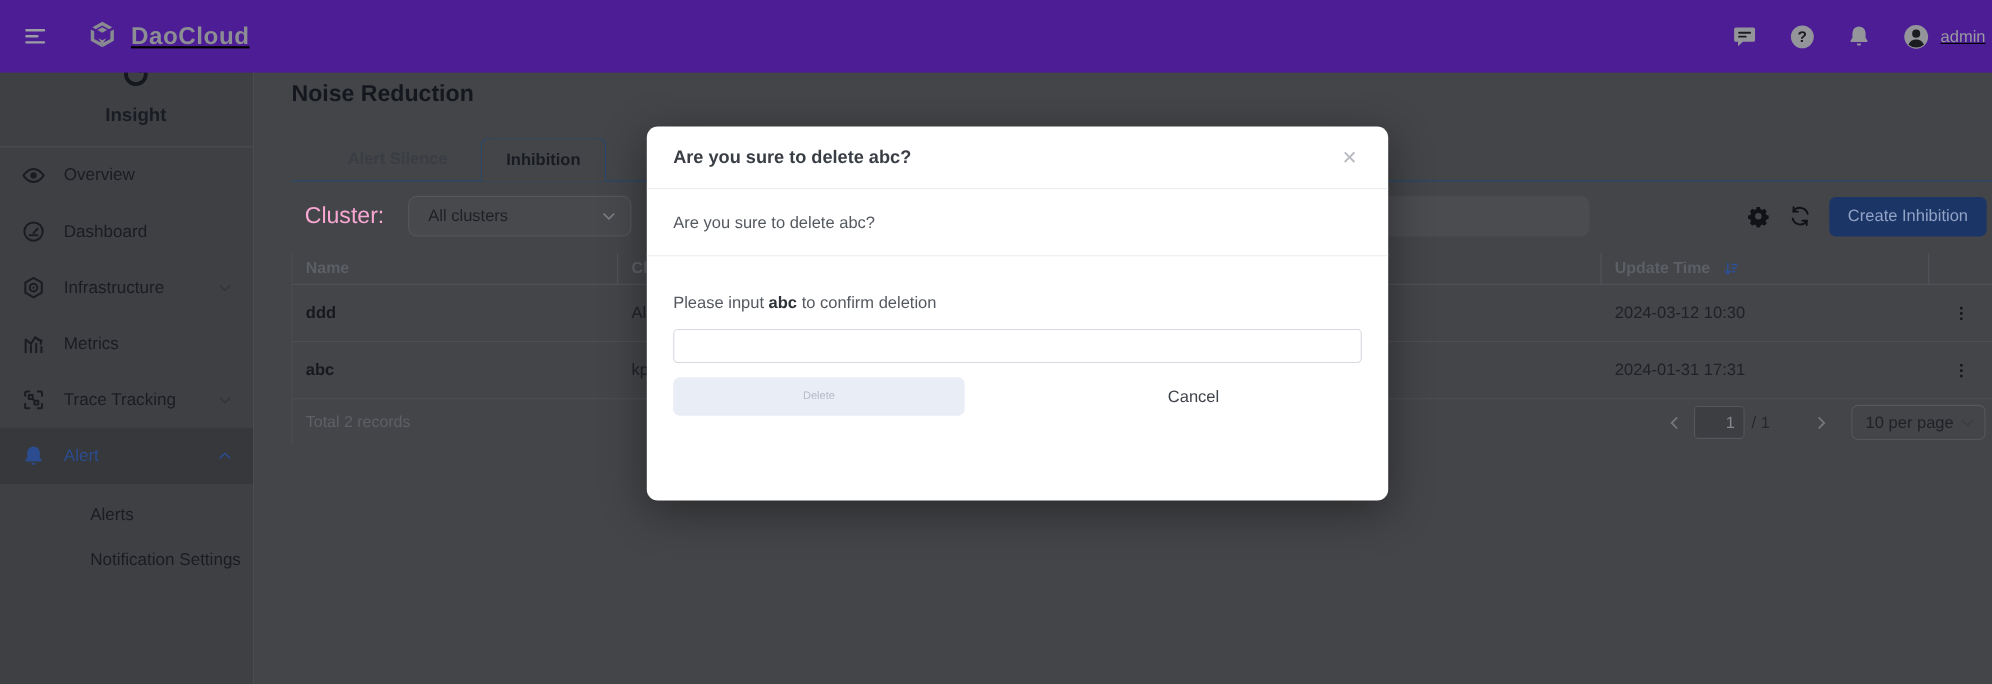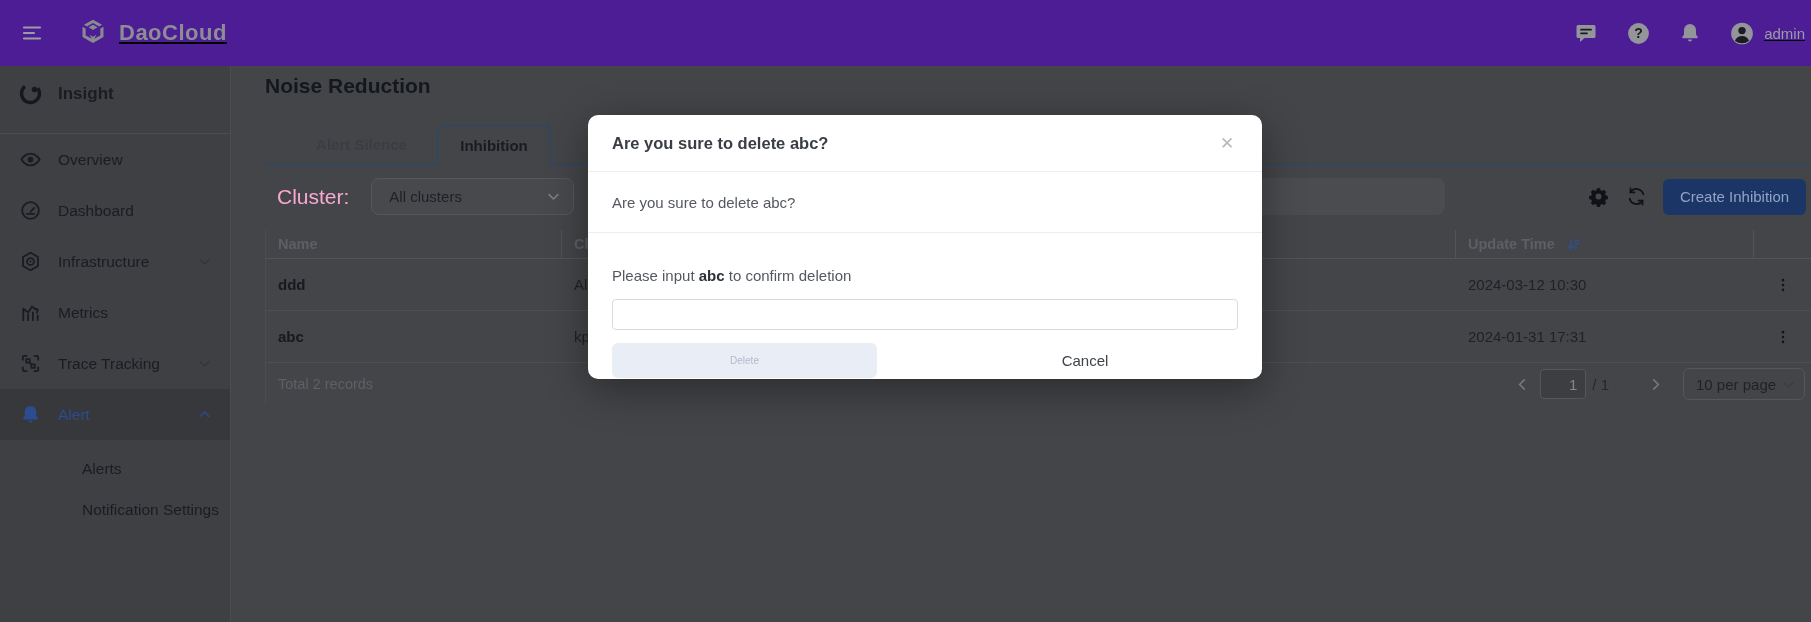--- a/index.html
+++ b/index.html
@@ -11,21 +11,21 @@
   .hamburger{margin-left:16px;width:32px;height:32px;display:flex;align-items:center;justify-content:center;cursor:pointer;color:#9b9da3;}
   .brand{display:flex;align-items:center;margin-left:28px;gap:9px;color:#8d8e94;}
   .brand-name{font-size:22px;font-weight:700;letter-spacing:.5px;color:#8d8e94;}
   .topbar-right{margin-left:auto;display:flex;align-items:center;gap:26px;padding-right:6px;color:#94959b;}
   .topbar-right .tb-ic{width:26px;height:26px;display:flex;align-items:center;justify-content:center;cursor:pointer;}
   .tb-user{display:flex;align-items:center;gap:9px;}
   .tb-username{font-size:15px;color:#9b9da2;}
 
   
   .sidebar{position:absolute;left:0;top:54px;width:231px;bottom:0;background:#3f4044;border-right:1px solid #4b4c50;z-index:2;}
-  .product{height:79px;display:flex;align-items:center;padding-left:17px;gap:14px;color:#15181e;}
+  .product{height:79px;display:flex;align-items:center;padding-left:17px;gap:14px;color:#15181e;flex-direction:column;}
   .product-name{font-size:17px;font-weight:700;color:#191c22;}
   .side-divider{border:0;border-top:1px solid #4c4d51;margin:0;}
   .nav-item{height:51px;display:flex;align-items:center;padding:0 18px 0 19px;gap:16px;font-size:15.5px;color:#1a1c22;cursor:pointer;}
   .nav-item .n-ic{width:23px;height:23px;flex:0 0 auto;display:flex;align-items:center;justify-content:center;color:#1a1c22;}
   .nav-item .chev{margin-left:auto;color:#33353b;}
   .nav-item.active{background:#37383c;color:#2b4c8f;}
   .nav-item.active .n-ic{color:#2b4c8f;}
   .nav-item.active .chev{color:#2b4c8f;}
   .subnav{padding-top:8px;padding-left:24px;}
   .sub-item{height:41px;display:flex;align-items:center;padding-left:58px;font-size:15.5px;color:#1a1c22;cursor:pointer;}
@@ -68,21 +68,21 @@
   .pager{margin-left:auto;display:flex;align-items:center;padding-right:6px;}
   .pg-btn{width:20px;height:20px;display:flex;align-items:center;justify-content:center;color:#77797e;cursor:pointer;}
   .pg-box{margin-left:8px;width:46px;height:30px;background:#3d3e42;border:1px solid #55565b;border-radius:4px;display:flex;align-items:center;justify-content:flex-end;padding-right:8px;font-size:15px;color:#85878d;}
   .pg-total{margin-left:6px;font-size:15px;color:#26282c;}
   .pg-next{margin-left:36px;}
   .pg-size{margin-left:18px;width:122px;height:32px;border:1px solid #56575b;border-radius:6px;display:flex;align-items:center;padding:0 8px 0 12px;cursor:pointer;}
   .pg-size-val{flex:1;font-size:15px;color:#202227;}
 
   
   .backdrop{position:absolute;left:0;top:54px;right:0;bottom:0;z-index:8;background:rgba(0,0,0,0);}
-  .modal{position:absolute;left:588px;top:115px;width:674px;height:264px;background:#ffffff;border-radius:10px;box-shadow:0 10px 40px rgba(0,0,0,.38);z-index:10;}
+  .modal{position:absolute;left:588px;top:115px;width:674px;height:340px;background:#ffffff;border-radius:10px;box-shadow:0 10px 40px rgba(0,0,0,.38);z-index:10;}
   .m-head{height:57px;display:flex;align-items:center;padding:0 24px;border-bottom:1px solid #eceef1;}
   .m-title{font-size:16.5px;font-weight:700;color:#393d44;flex:1;}
   .m-close{width:22px;height:22px;display:flex;align-items:center;justify-content:center;color:#b6b9bf;cursor:pointer;font-size:17px;}
   .m-question{height:61px;display:flex;align-items:center;padding:0 24px;border-bottom:1px solid #eceef1;font-size:15px;color:#54585f;}
   .m-confirm{padding:19px 24px 0;font-size:15px;color:#54585f;}
   .m-confirm b{color:#2e3238;font-weight:700;}
   .m-input{display:block;margin:11px 24px 0;width:626px;height:31px;border:1px solid #d7dae0;border-radius:4px;outline:none;padding:0 10px;font-size:15px;color:#33363c;}
   .m-foot{display:flex;align-items:center;margin-top:13px;padding:0 24px;}
   .m-delete{width:265px;height:35px;border:none;border-radius:6px;background:#e9edf6;color:#b3bac9;font-size:10px;}
   .m-cancel{flex:1;display:flex;justify-content:center;margin-left:55px;font-size:15px;color:#3f434a;cursor:pointer;background:none;border:none;}

